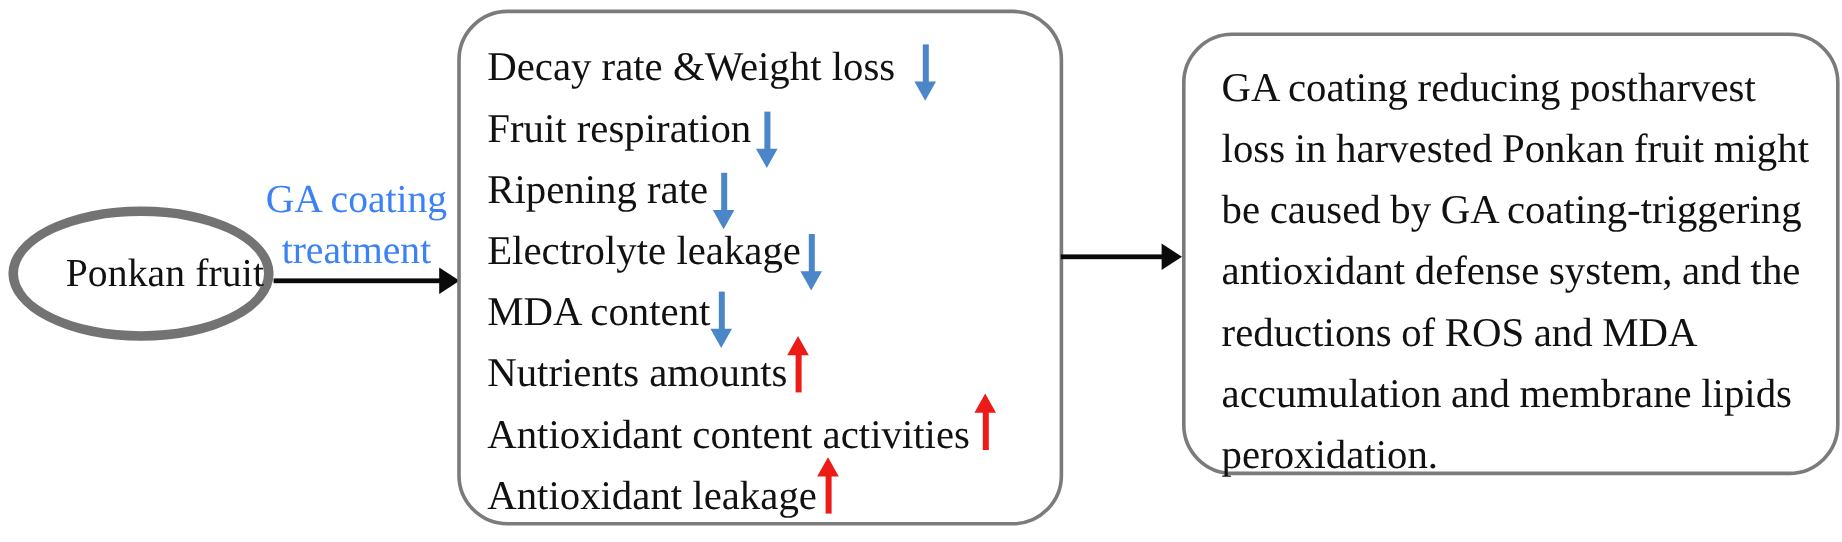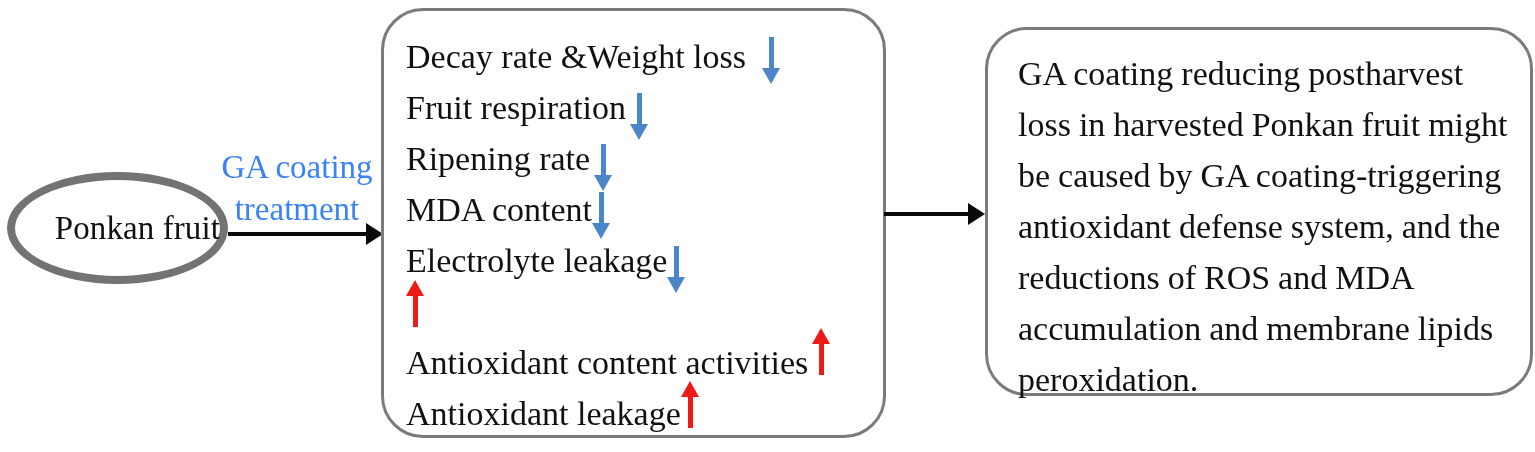--- a/index.html
+++ b/index.html
@@ -222,37 +222,38 @@
       </li>
 
       <li class="effect-row r3">
         <span class="effect-text">Ripening rate</span>
         <span class="v-arrow down">
           <span class="stem"></span>
           <span class="tip"></span>
         </span>
       </li>
 
+      <li class="effect-row r4">
+        <span class="effect-text">Electrolyte leakage</span>
+        <span class="v-arrow down">
+          <span class="stem"></span>
+          <span class="tip"></span>
+        </span>
+      </li>
+
       <li class="effect-row r5">
         <span class="effect-text">MDA content</span>
         <span class="v-arrow down">
           <span class="stem"></span>
           <span class="tip"></span>
         </span>
       </li>
 
-      <li class="effect-row r4">
-        <span class="effect-text">Electrolyte leakage</span>
-        <span class="v-arrow down">
-          <span class="stem"></span>
-          <span class="tip"></span>
-        </span>
-      </li>
-
       <li class="effect-row r6">
+        <span class="effect-text">Nutrients amounts</span>
         <span class="v-arrow up">
           <span class="tip"></span>
           <span class="stem"></span>
         </span>
       </li>
 
       <li class="effect-row r7">
         <span class="effect-text">Antioxidant content activities</span>
         <span class="v-arrow up">
           <span class="tip"></span>

